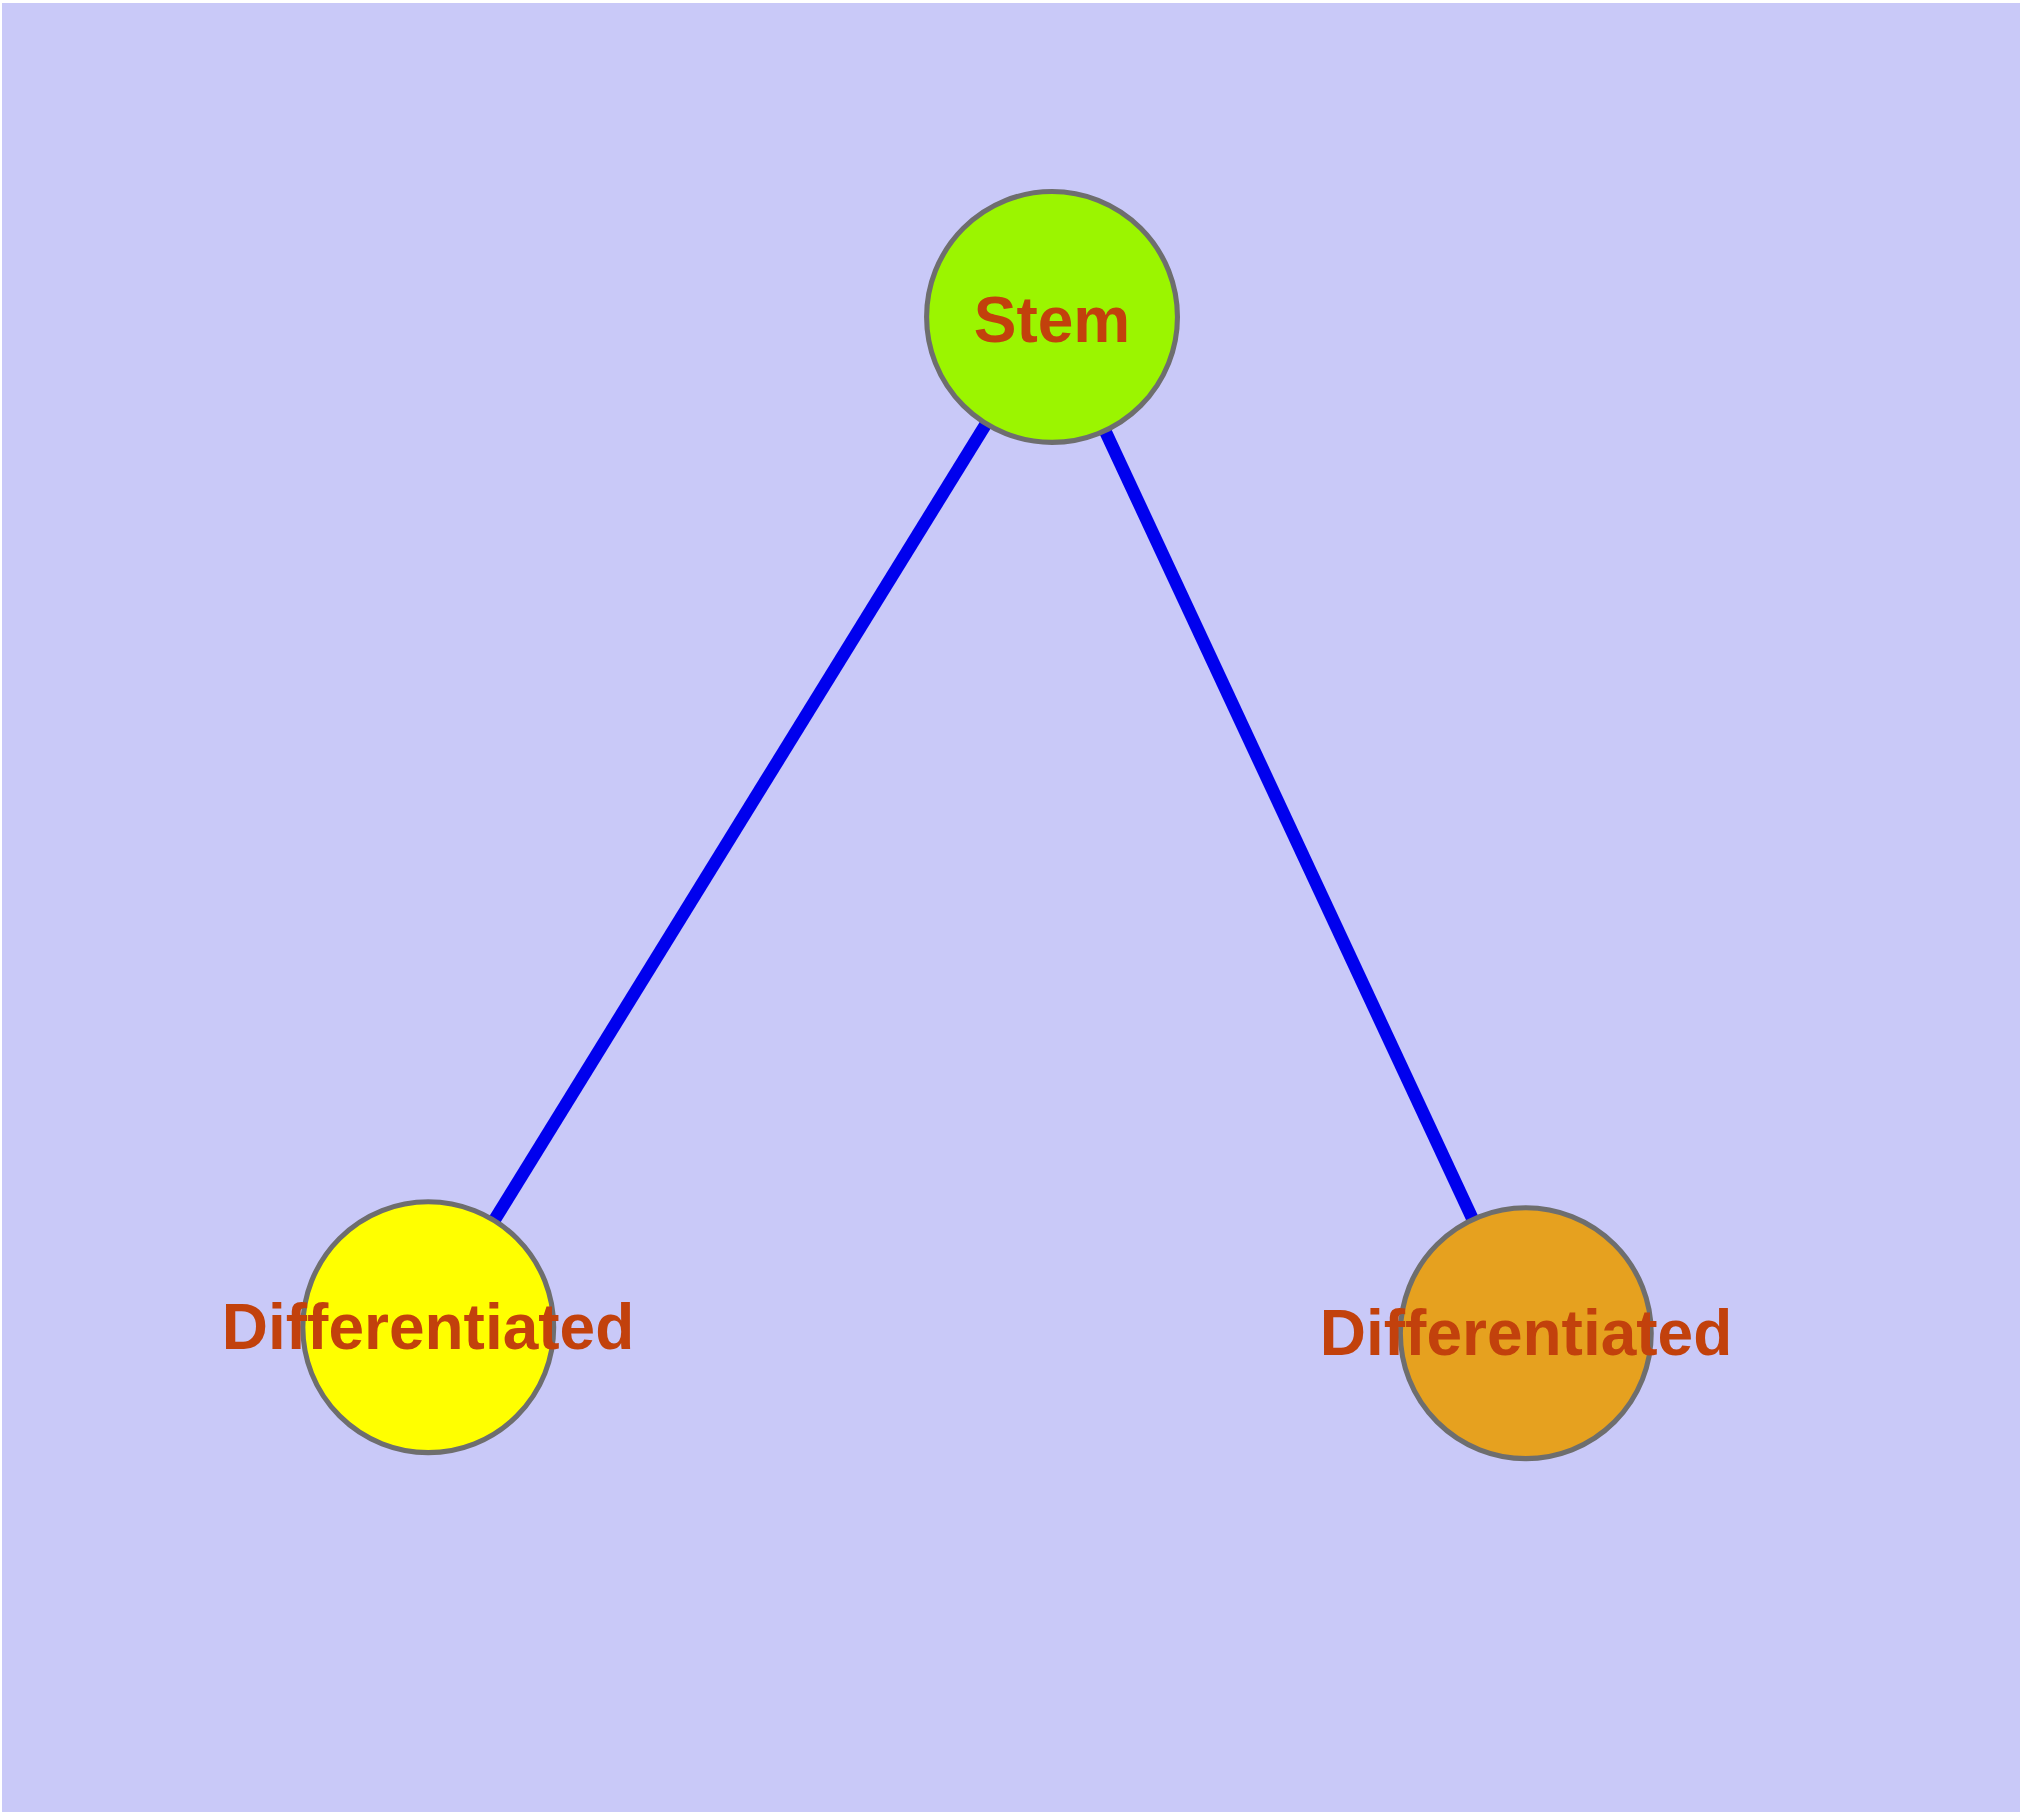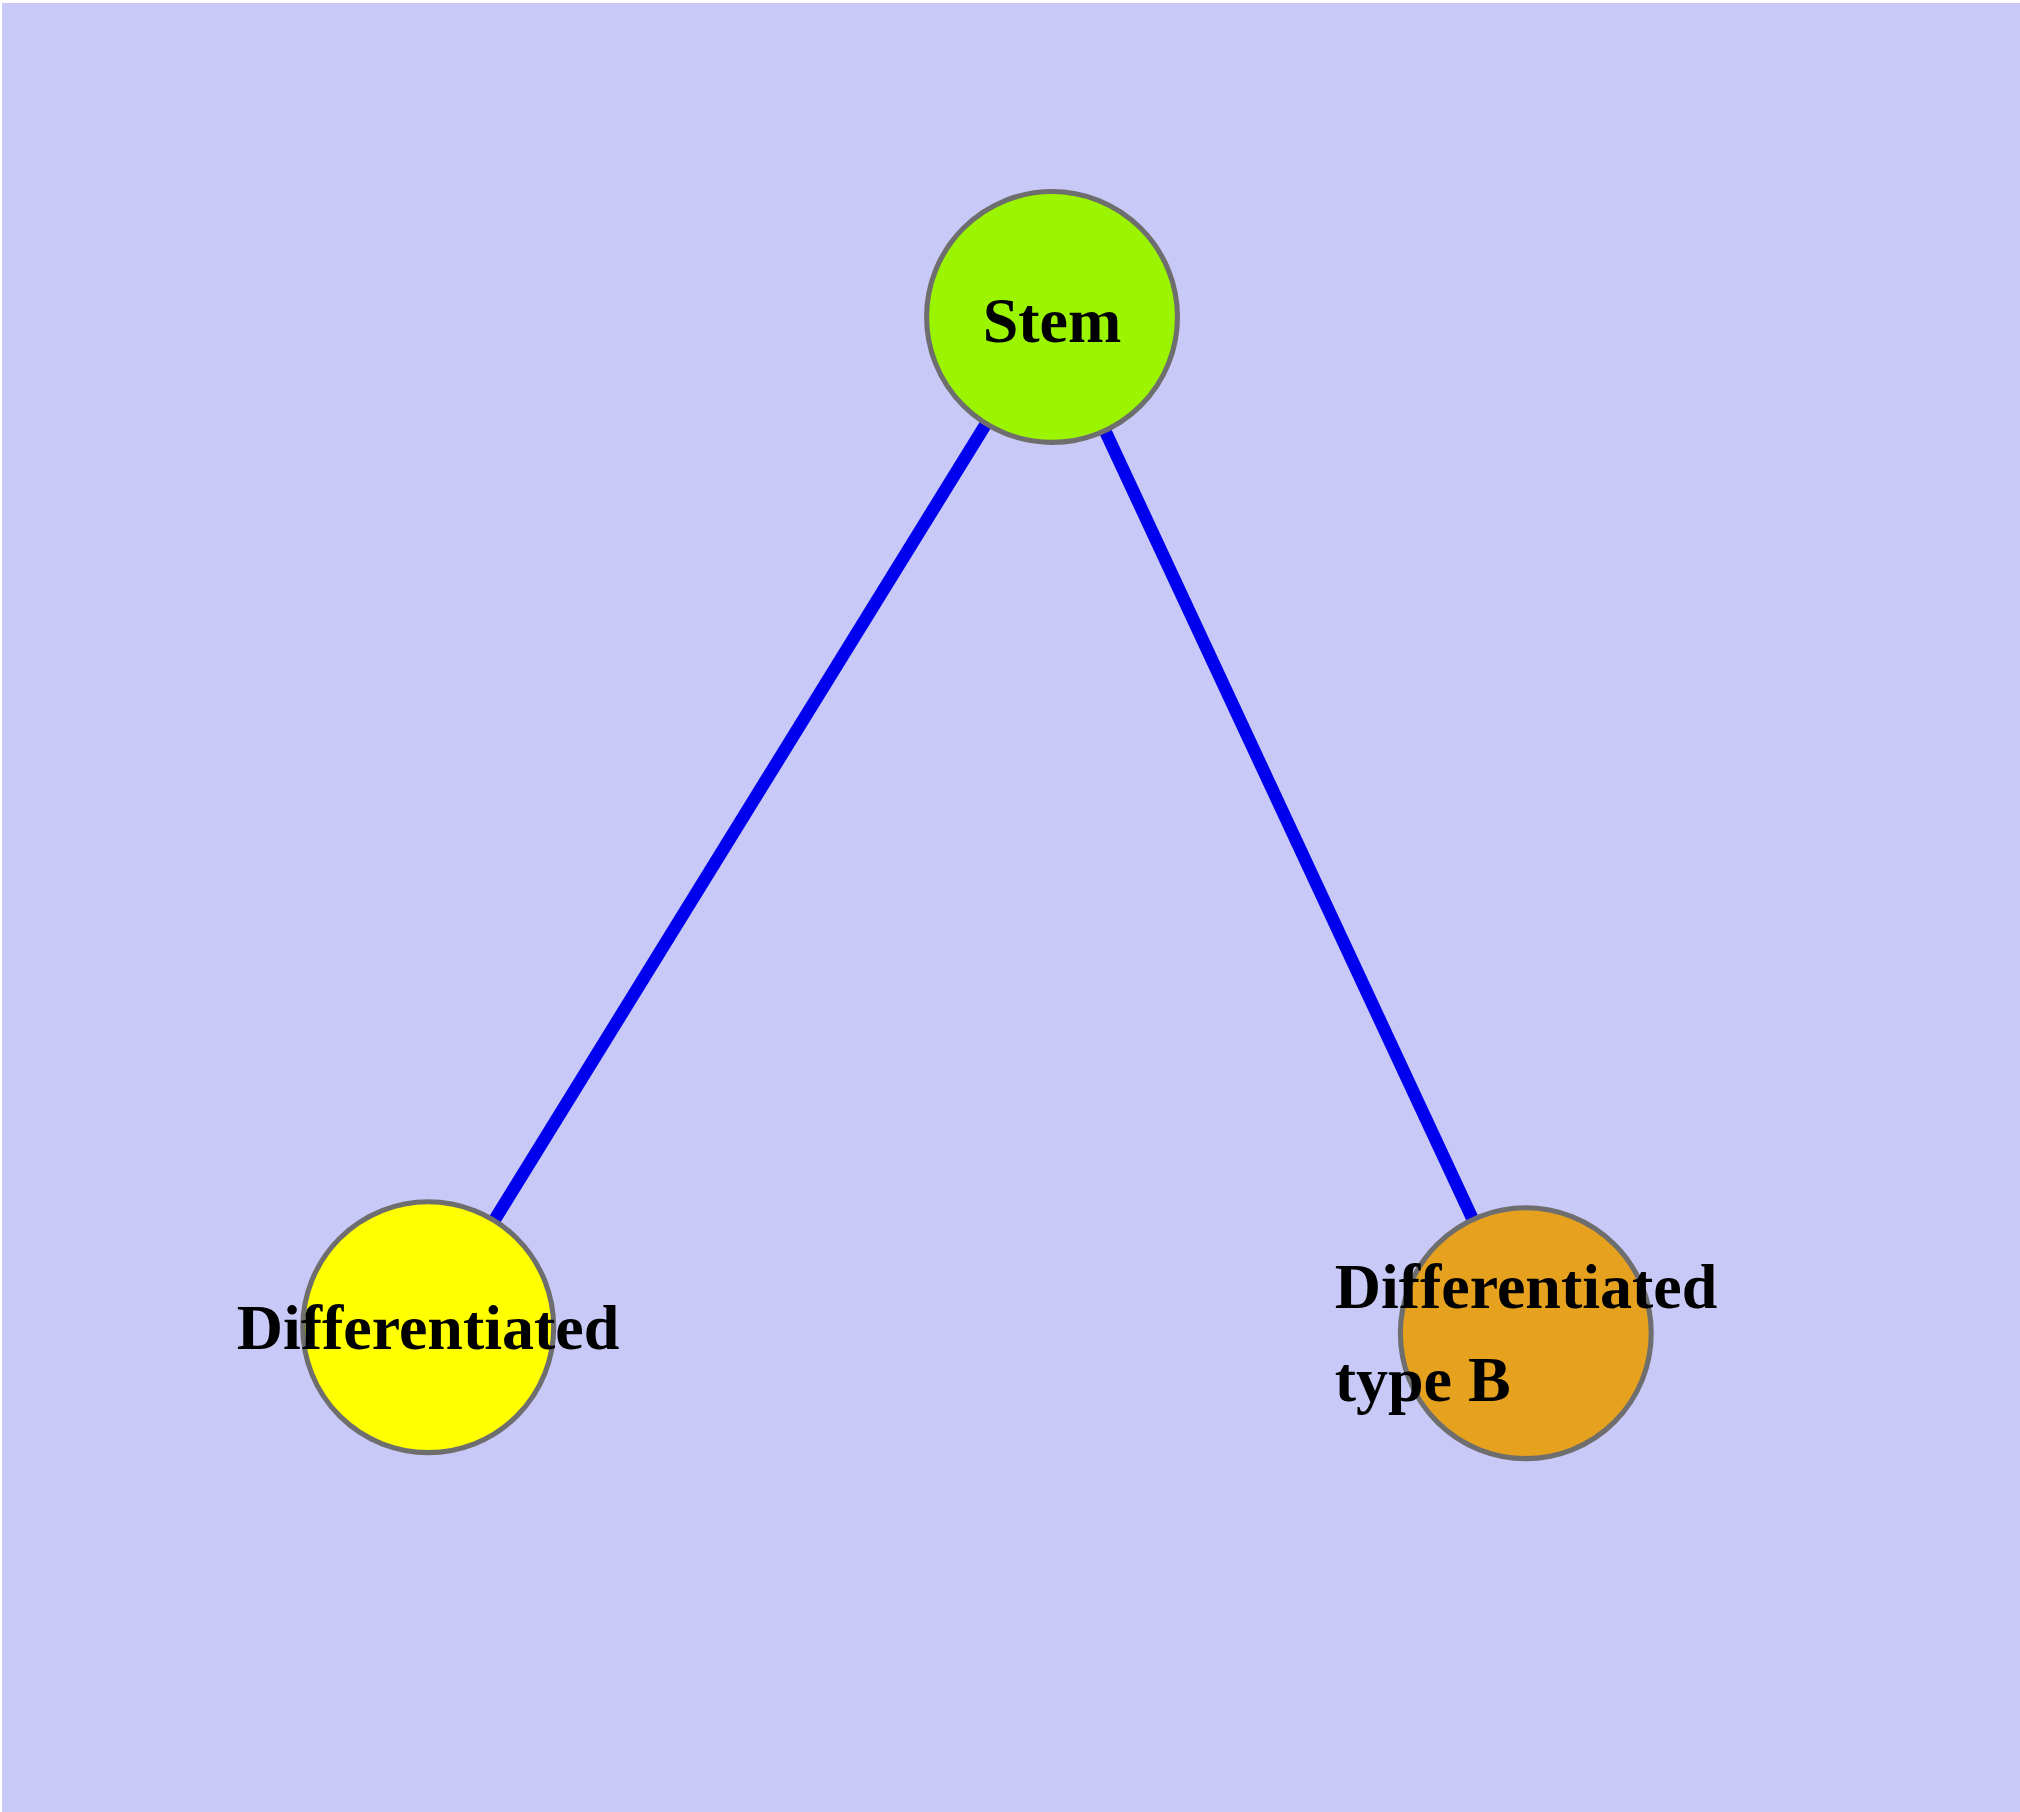--- a/index.html
+++ b/index.html
@@ -34,28 +34,27 @@
     stroke: #0000ee;
     stroke-width: 15;
   }
   svg.graph-layer circle {
     stroke: #6e6e6e;
     stroke-width: 6;
   }
   .node-label {
     position: absolute;
     transform: translate(-50%, -50%);
-    color: #000000;
+    color: #c2410c;
     font-weight: bold;
     font-size: 64px;
     line-height: 93px;
-    text-align: left;
+    text-align: right;
     white-space: nowrap;
     pointer-events: none;
-    font-family: Liberation Serif, serif;
   }
   .node-label .line {
     display: block;
   }
 </style>
 </head>
 <body>
 
 <div class="panel"></div>
 
@@ -72,15 +71,14 @@
 <div class="node-label" style="left:1052px; top:320px;">
   <span class="line">Stem</span>
 </div>
 
 <div class="node-label" style="left:428px; top:1327px;">
   <span class="line">Differentiated</span>
 </div>
 
 <div class="node-label" style="left:1526px; top:1333px;">
   <span class="line">Differentiated</span>
-  <span class="line">type B</span>
 </div>
 
 
 </body></html>

